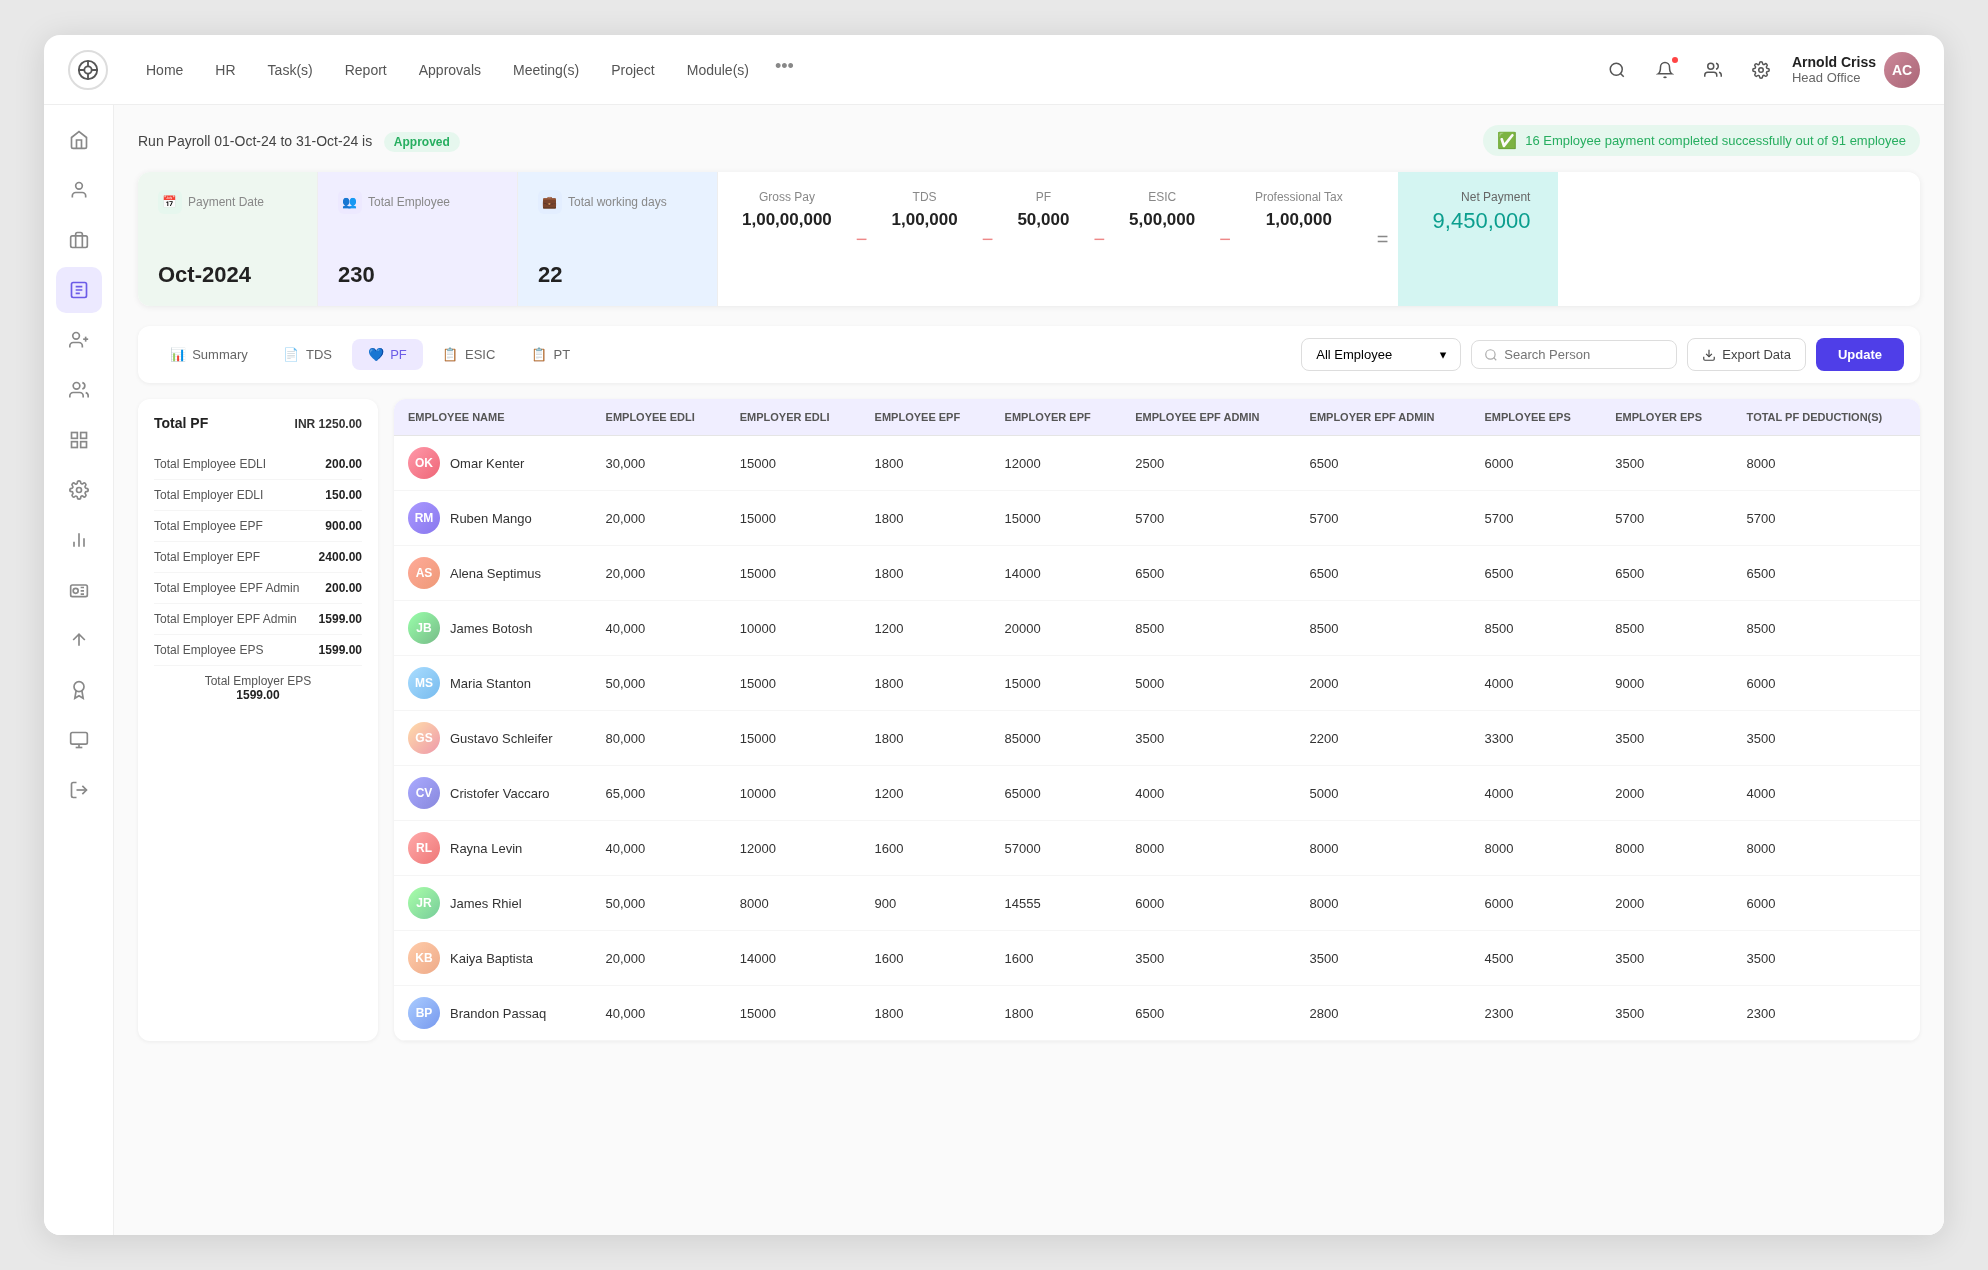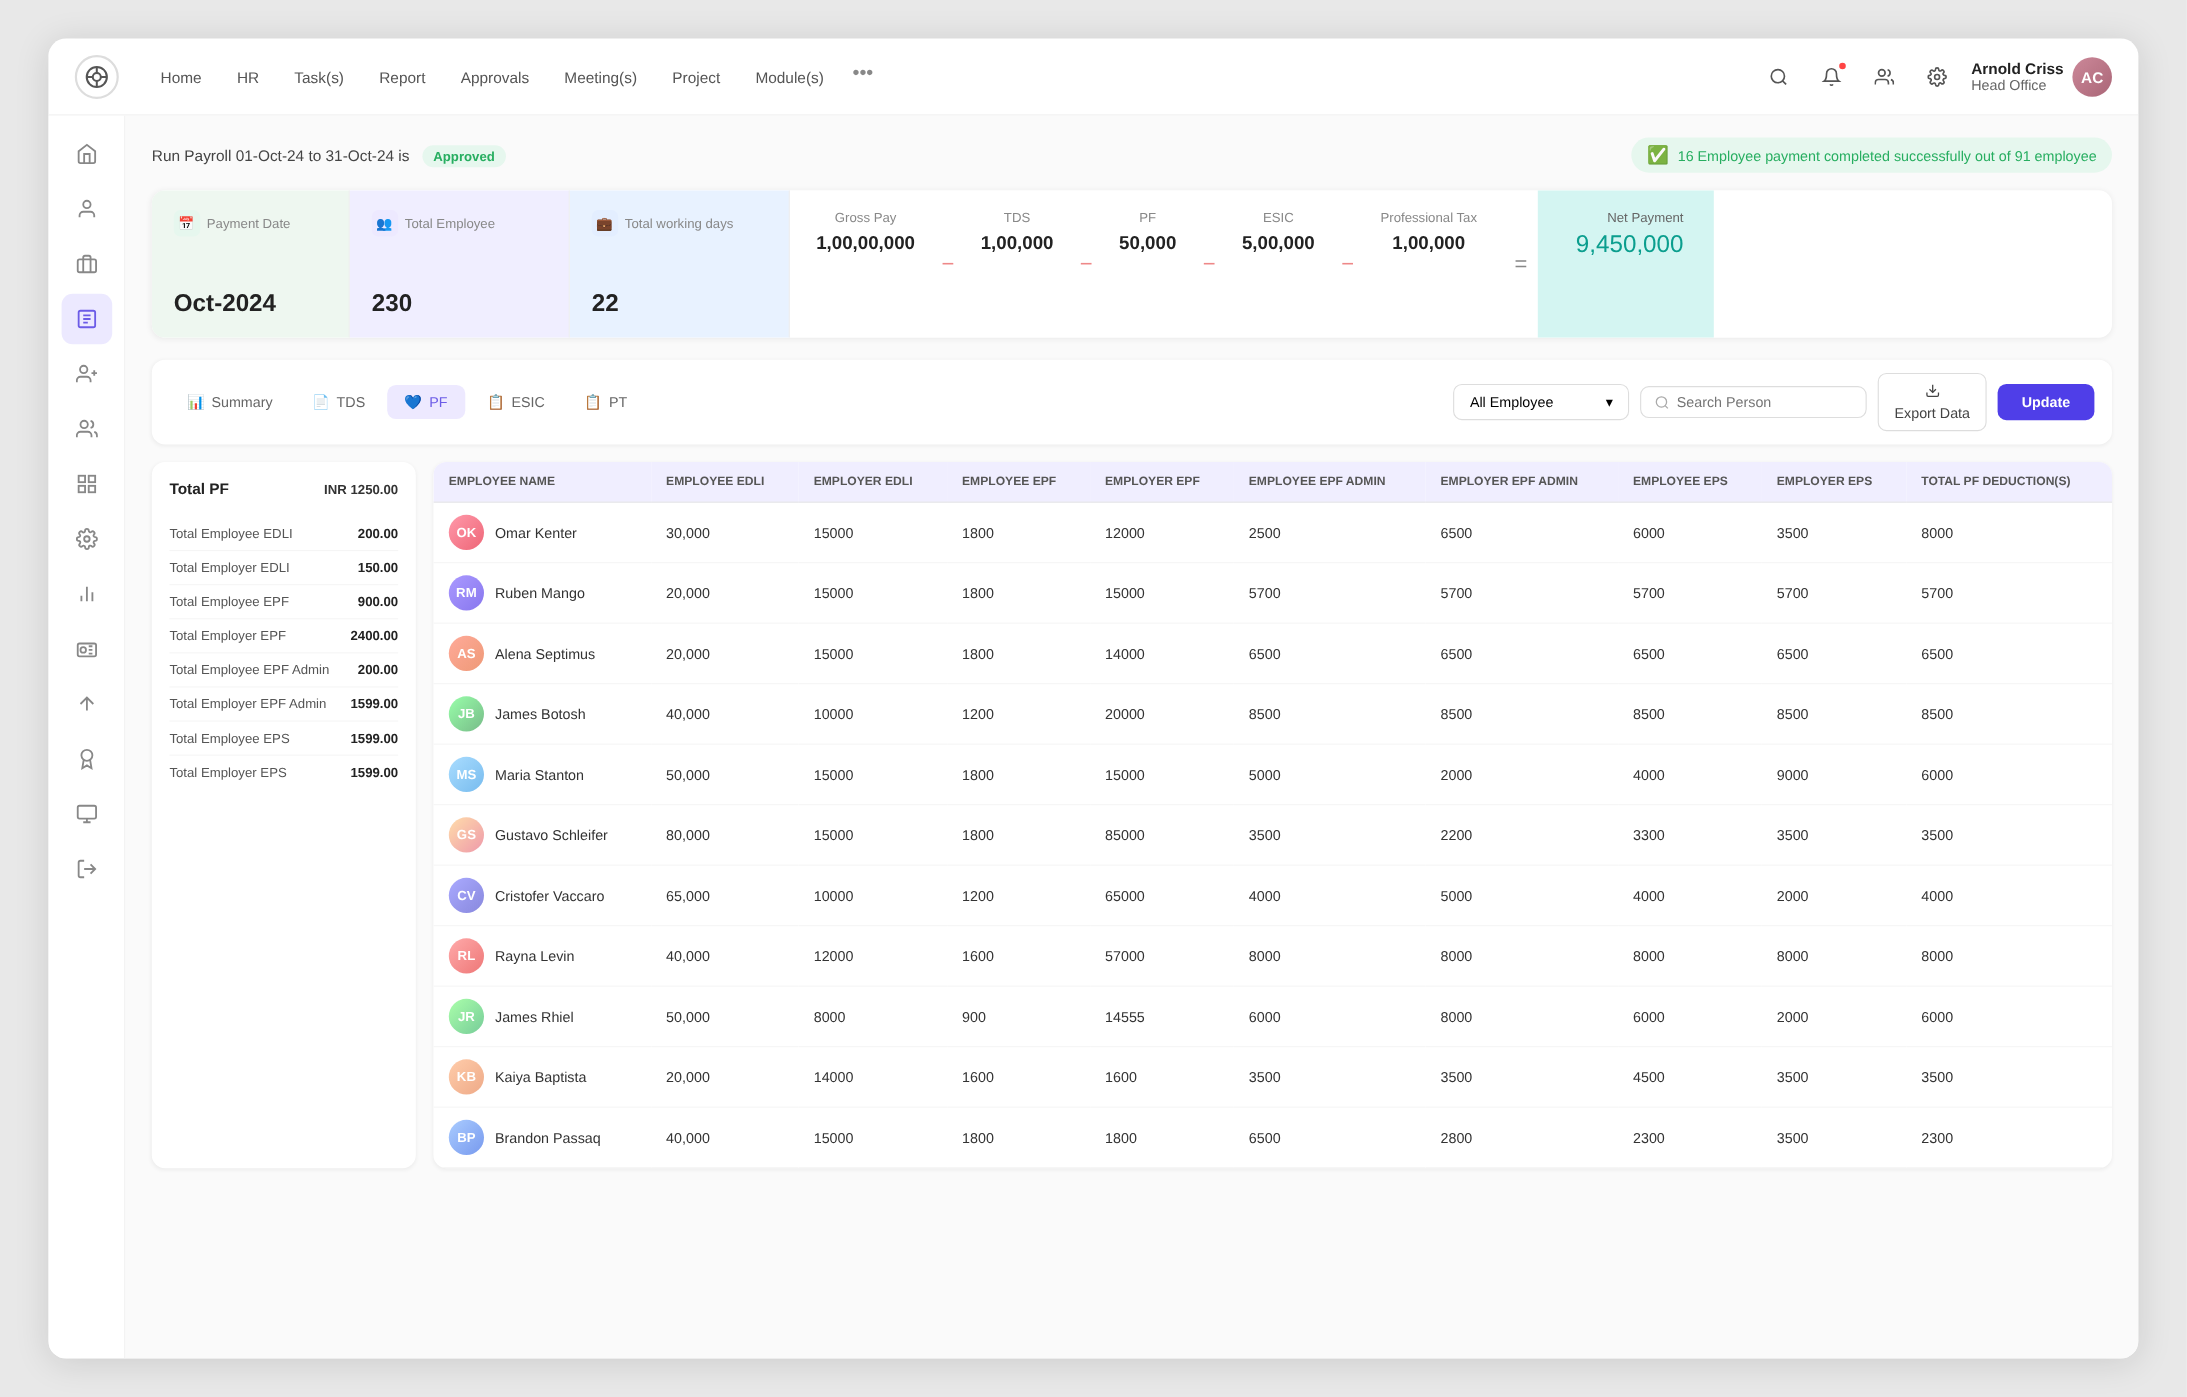--- a/index.html
+++ b/index.html
@@ -53,29 +53,29 @@
     .net-value { font-size: 22px; font-weight: 400; color: #0b9e8e; }
     
     .tabs-bar { display: flex; align-items: center; justify-content: space-between; margin-bottom: 16px; background: #fff; border-radius: 12px; padding: 12px 16px; box-shadow: 0 1px 4px rgba(0,0,0,0.06); }
     .tabs { display: flex; gap: 4px; }
     .tab { display: flex; align-items: center; gap: 6px; padding: 8px 16px; border-radius: 8px; cursor: pointer; font-size: 13px; font-weight: 500; color: #666; border: none; background: none; }
     .tab.active { background: #ede9ff; color: #6c5ce7; }
     .tabs-right { display: flex; align-items: center; gap: 10px; }
     .filter-select { display: flex; align-items: center; gap: 8px; border: 1px solid #ddd; border-radius: 8px; padding: 8px 14px; cursor: pointer; font-size: 13px; background: #fff; min-width: 160px; justify-content: space-between; }
     .search-box { display: flex; align-items: center; border: 1px solid #ddd; border-radius: 8px; padding: 6px 12px; background: #fff; gap: 6px; }
     .search-box input { border: none; outline: none; font-size: 13px; width: 160px; color: #444; background: transparent; }
-    .export-btn { display: flex; align-items: center; gap: 6px; border: 1px solid #ddd; border-radius: 8px; padding: 8px 14px; cursor: pointer; font-size: 13px; background: #fff; color: #444; flex-direction: column; }
+    .export-btn { display: flex; align-items: center; gap: 6px; border: 1px solid #ddd; border-radius: 8px; padding: 8px 14px; cursor: pointer; font-size: 13px; background: #fff; color: #444; }
     .update-btn { background: #4f3ee8; color: #fff; border: none; border-radius: 8px; padding: 9px 22px; font-size: 13px; font-weight: 600; cursor: pointer; }
     
     .table-area { display: flex; gap: 16px; }
     
     .summary-panel { width: 240px; flex-shrink: 0; background: #fff; border-radius: 12px; padding: 16px; box-shadow: 0 1px 4px rgba(0,0,0,0.06); }
     .summary-panel-title { font-size: 14px; font-weight: 700; color: #222; margin-bottom: 4px; }
     .summary-row { display: flex; justify-content: space-between; align-items: center; padding: 8px 0; border-bottom: 1px solid #f5f5f5; font-size: 12px; color: #555; }
-    .summary-row:last-child { border-bottom: none; }
+    .summary-row:last-child { border-bottom: none; flex-direction: column; }
     .summary-row-value { font-weight: 700; color: #222; }
     
     .data-table-wrap { flex: 1; background: #fff; border-radius: 12px; box-shadow: 0 1px 4px rgba(0,0,0,0.06); overflow: auto; }
     table { width: 100%; border-collapse: collapse; }
     thead tr { background: #f0eeff; }
     thead th { padding: 12px 14px; text-align: left; font-size: 11px; font-weight: 700; color: #555; white-space: nowrap; border-bottom: 1px solid #e5e5e5; }
     tbody tr { border-bottom: 1px solid #f5f5f5; }
     tbody td { padding: 11px 14px; font-size: 13px; color: #333; white-space: nowrap; }
     .employee-cell { display: flex; align-items: center; gap: 10px; }
     .emp-avatar { width: 32px; height: 32px; border-radius: 50%; background: linear-gradient(135deg, #c8a,#9a7); display: flex; align-items: center; justify-content: center; font-size: 12px; font-weight: 700; color: #fff; flex-shrink: 0; overflow: hidden; }

